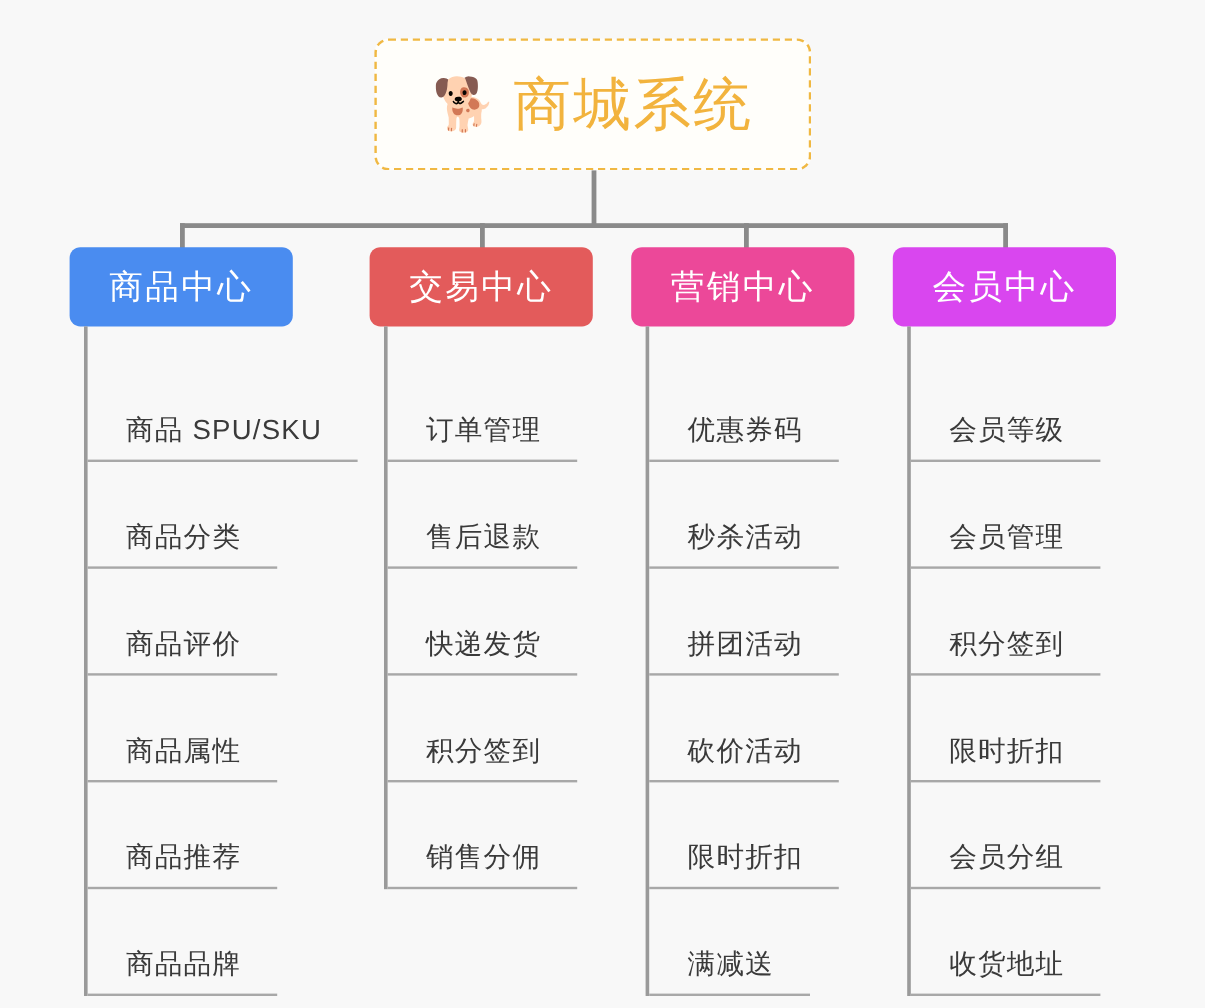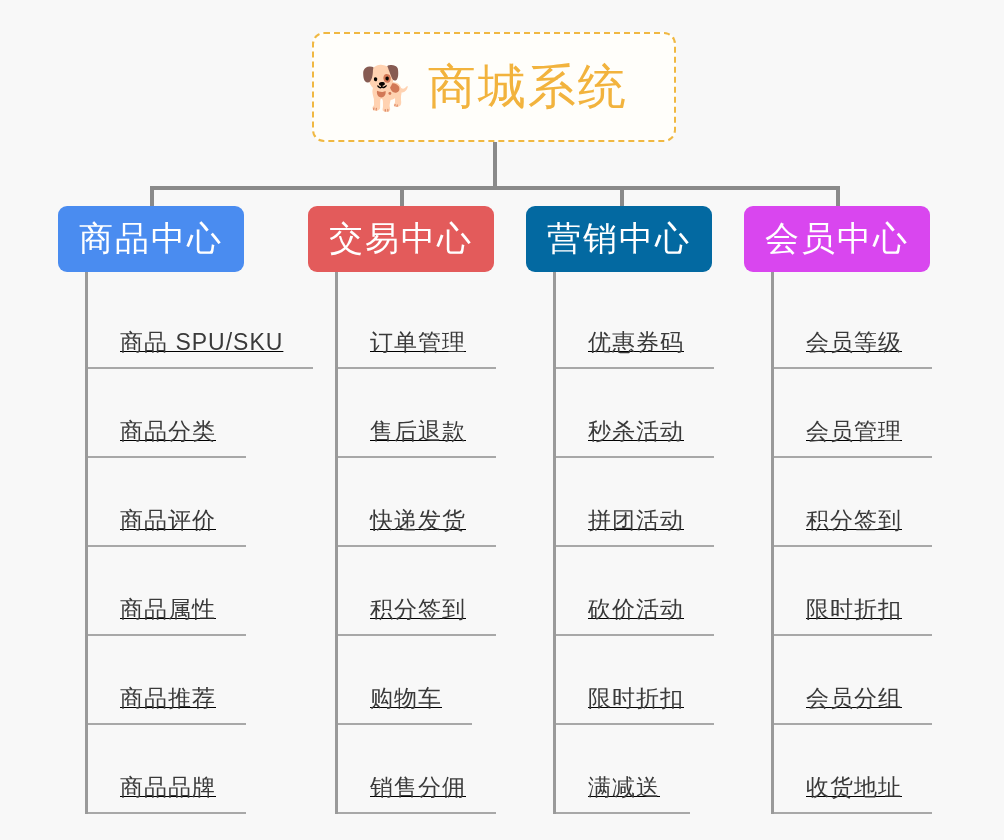--- a/index.html
+++ b/index.html
@@ -78,33 +78,32 @@
     top: 206px;
   }
   .cat-header {
     position: relative;
     height: 66px;
     border-radius: 9px;
     display: flex;
     align-items: center;
     justify-content: center;
     color: #ffffff;
-    font-size: 34px;
+    font-size: 28px;
     letter-spacing: 2px;
     box-sizing: border-box;
   }
 
   
   .item-list {
     position: relative;
-    margin-left: 27px;
+    margin-left: 12px;
     padding-left: 0;
     border-left: 3px solid #9a9a9a;
-    padding-top: 8px;
-    text-decoration: underline;
+    padding-top: 24px;
   }
   .item {
     position: relative;
     height: 89px;
     box-sizing: border-box;
     display: flex;
     align-items: flex-end;
   }
   .item-inner {
     display: inline-block;
@@ -172,30 +171,27 @@
       <div class="item">
           <span class="item-inner"><span class="item-label">售后退款</span></span>
         </div>
       <div class="item">
           <span class="item-inner"><span class="item-label">快递发货</span></span>
         </div>
       <div class="item">
           <span class="item-inner"><span class="item-label">积分签到</span></span>
         </div>
       <div class="item">
-          <span class="item-inner"><span class="item-label">购物车</span></span>
-        </div>
-      <div class="item">
           <span class="item-inner"><span class="item-label">销售分佣</span></span>
         </div>
     </div>
   </div>
 
   <div class="column" style="left:526px;width:186px">
-    <div class="cat-header" style="background:#0369a1">
+    <div class="cat-header" style="background:#ec4899">
       <span>营销中心</span>
     </div>
     <div class="item-list">
       <div class="item">
           <span class="item-inner"><span class="item-label">优惠券码</span></span>
         </div>
       <div class="item">
           <span class="item-inner"><span class="item-label">秒杀活动</span></span>
         </div>
       <div class="item">

